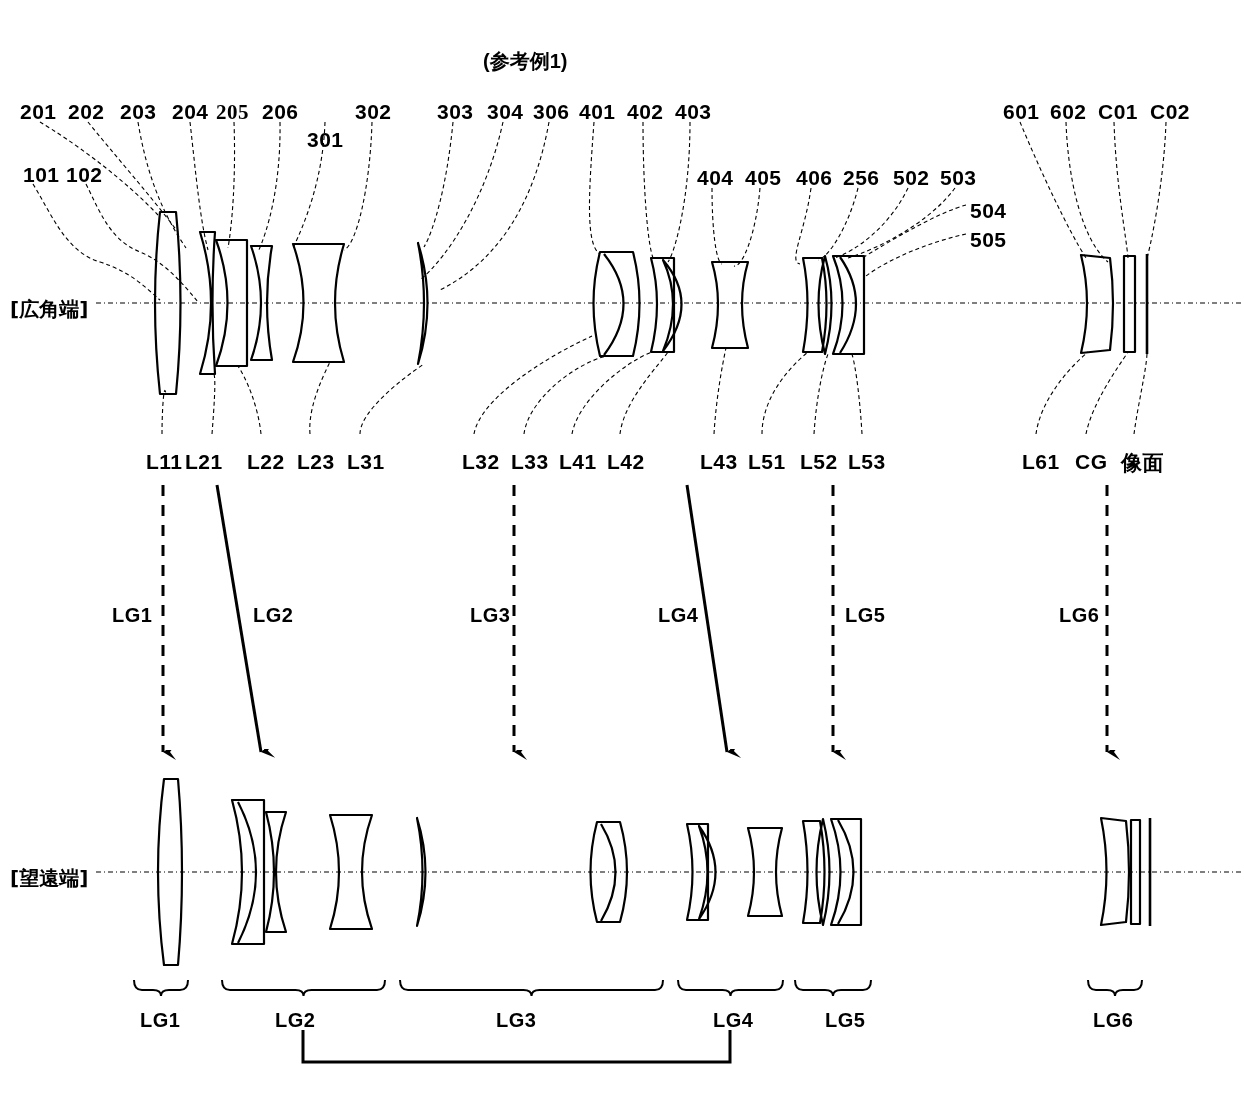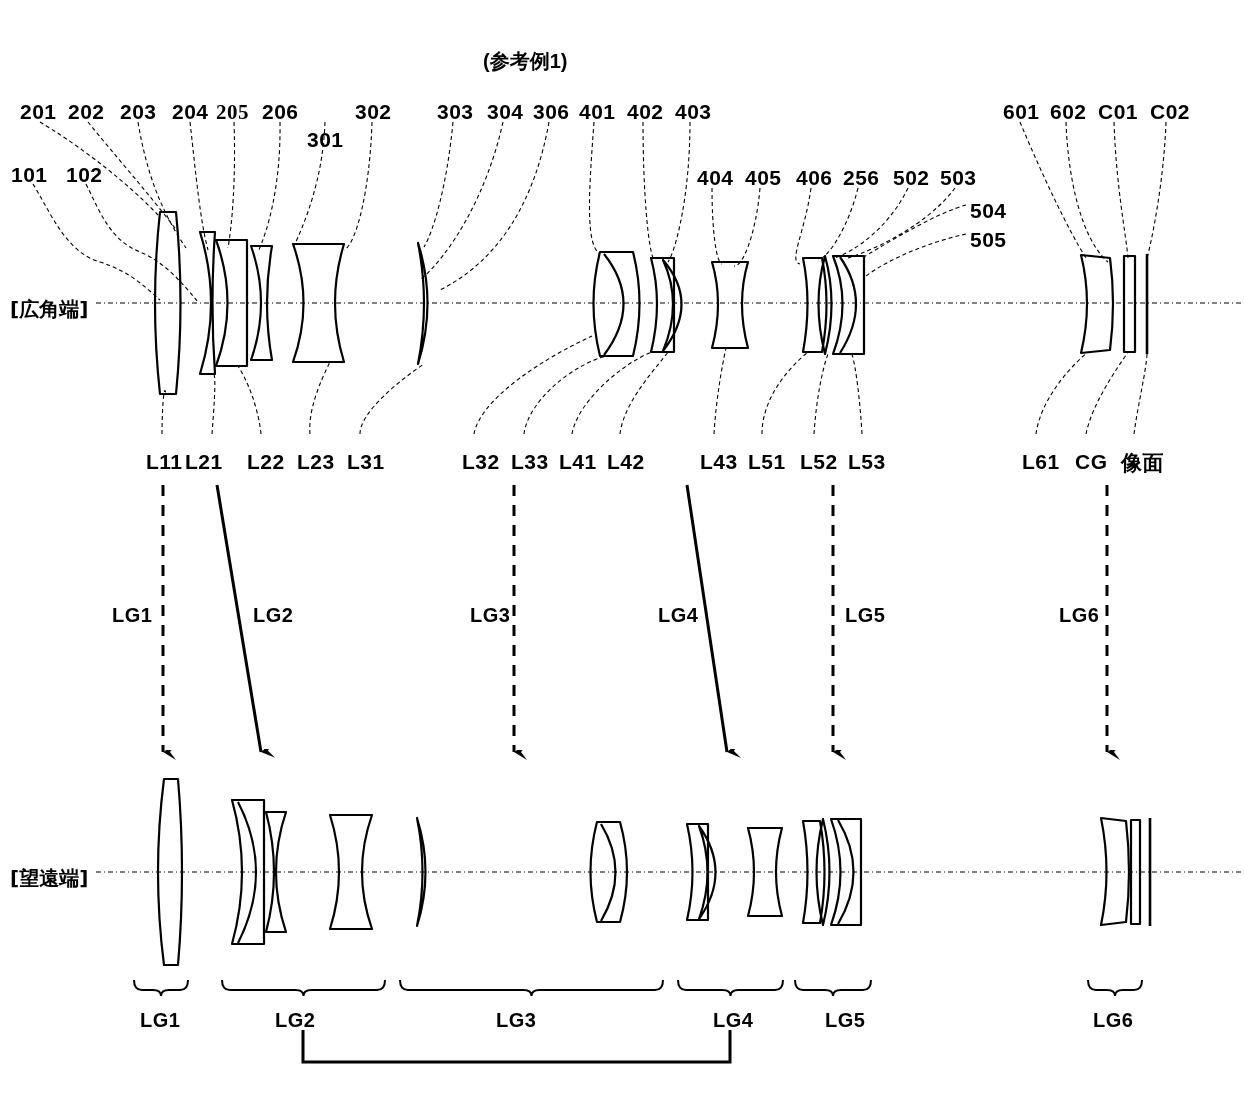--- a/index.html
+++ b/index.html
@@ -194,21 +194,21 @@
       <div class="txt num" style="left: 437px; top: 100px;">303</div>
       <div class="txt num" style="left: 487px; top: 100px;">304</div>
       <div class="txt num" style="left: 533px; top: 100px;">306</div>
       <div class="txt num" style="left: 579px; top: 100px;">401</div>
       <div class="txt num" style="left: 627px; top: 100px;">402</div>
       <div class="txt num" style="left: 675px; top: 100px;">403</div>
       <div class="txt num" style="left: 1003px; top: 100px;">601</div>
       <div class="txt num" style="left: 1050px; top: 100px;">602</div>
       <div class="txt num" style="left: 1098px; top: 100px;">C01</div>
       <div class="txt num" style="left: 1150px; top: 100px;">C02</div>
-      <div class="txt num" style="left: 11px; top: 163px;">101</div>
+      <div class="txt num" style="left: 23px; top: 163px;">101</div>
       <div class="txt num" style="left: 66px; top: 163px;">102</div>
       <div class="txt num" style="left: 697px; top: 166px;">404</div>
       <div class="txt num" style="left: 745px; top: 166px;">405</div>
       <div class="txt num" style="left: 796px; top: 166px;">406</div>
       <div class="txt num" style="left: 843px; top: 166px;">256</div>
       <div class="txt num" style="left: 893px; top: 166px;">502</div>
       <div class="txt num" style="left: 940px; top: 166px;">503</div>
       <div class="txt num" style="left: 970px; top: 199px;">504</div>
       <div class="txt num" style="left: 970px; top: 228px;">505</div>
       <div class="txt lbl" style="left: 146px; top: 450px;">L11</div>

